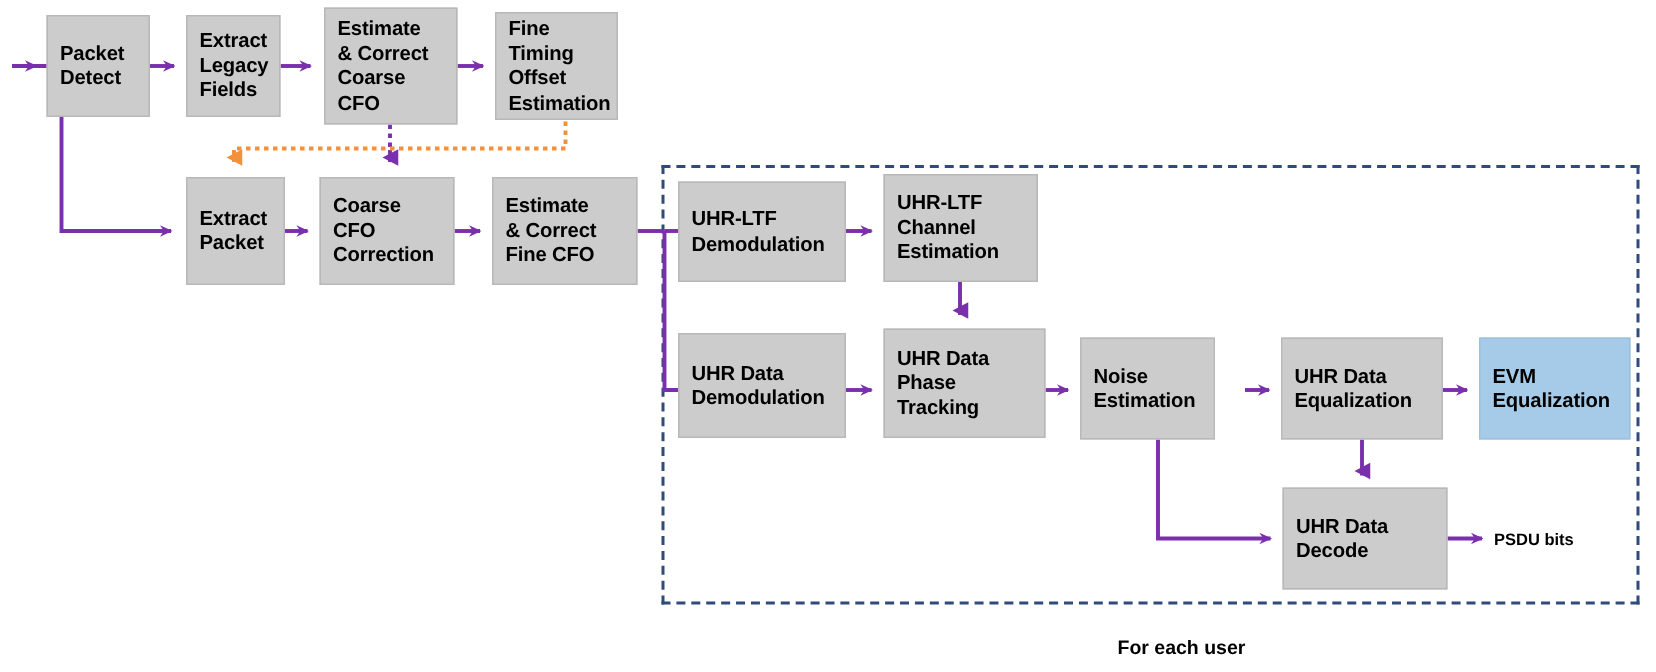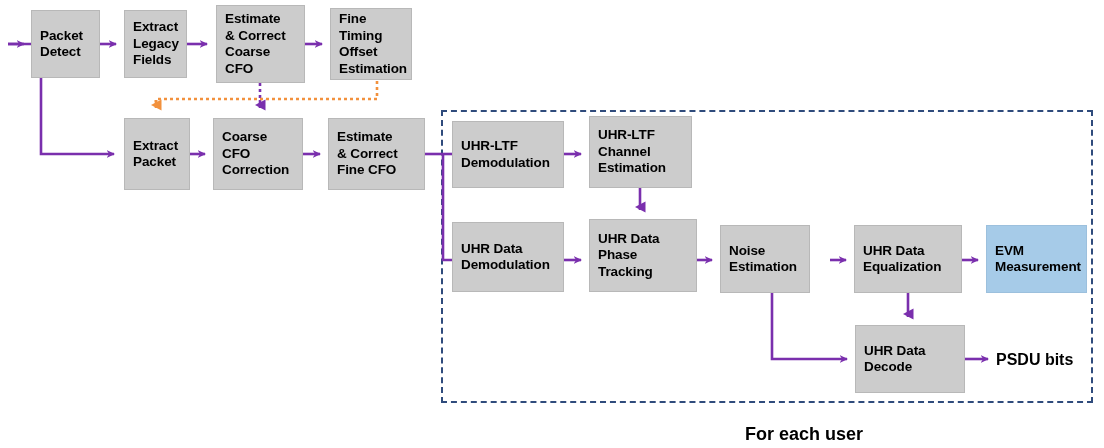--- a/index.html
+++ b/index.html
@@ -23,39 +23,39 @@
     align-items:center;
     padding:0 8px;
     white-space:pre-line;
     letter-spacing:-0.1px;
   }
   .box.blue{background:#a6cbe8;border-color:#9cc0dd;}
   .plain-label{
     position:absolute;
     color:#000000;
     font-weight:bold;
-    font-size:16px;
+    font-size:11px;
     line-height:16.5px;
     white-space:pre;
   }
   .dashed-region{
     position:absolute;
     border:2px dashed #2f4b7c;
     box-sizing:border-box;
     background:transparent;
   }
   svg.wires{
     position:absolute;left:0;top:0;
     width:1104px;height:448px;
     pointer-events:none;
   }
   .caption{
     position:absolute;
     font-weight:bold;
-    font-size:18px;
+    font-size:13px;
     color:#000;
     white-space:pre;
   }
 </style>
 </head>
 <body>
 
 <div id="root">
 
   <div class="dashed-region" id="region-box" style="left: 441px; top: 110px; width: 652px; height: 293px;"></div>
@@ -150,21 +150,21 @@
       <div class="box" style="left: 452px; top: 222px; width: 112px; height: 70px;">UHR Data
 Demodulation</div>
       <div class="box" style="left: 589px; top: 219px; width: 108px; height: 73px;">UHR Data
 Phase
 Tracking</div>
       <div class="box" style="left: 720px; top: 225px; width: 90px; height: 68px;">Noise
 Estimation</div>
       <div class="box" style="left: 854px; top: 225px; width: 108px; height: 68px;">UHR Data
 Equalization</div>
       <div class="box blue" style="left: 986px; top: 225px; width: 101px; height: 68px;">EVM
-Measurement</div>
+Equalization</div>
       <div class="box" style="left: 855px; top: 325px; width: 110px; height: 68px;">UHR Data
 Decode</div>
     </div>
 
   <div id="label-layer">
       <div class="plain-label" style="left: 996px; top: 352px;">PSDU bits</div>
     </div>
 
   <div class="caption" id="region-caption" style="left: 745px; top: 424px;">For each user</div>
 </div>

